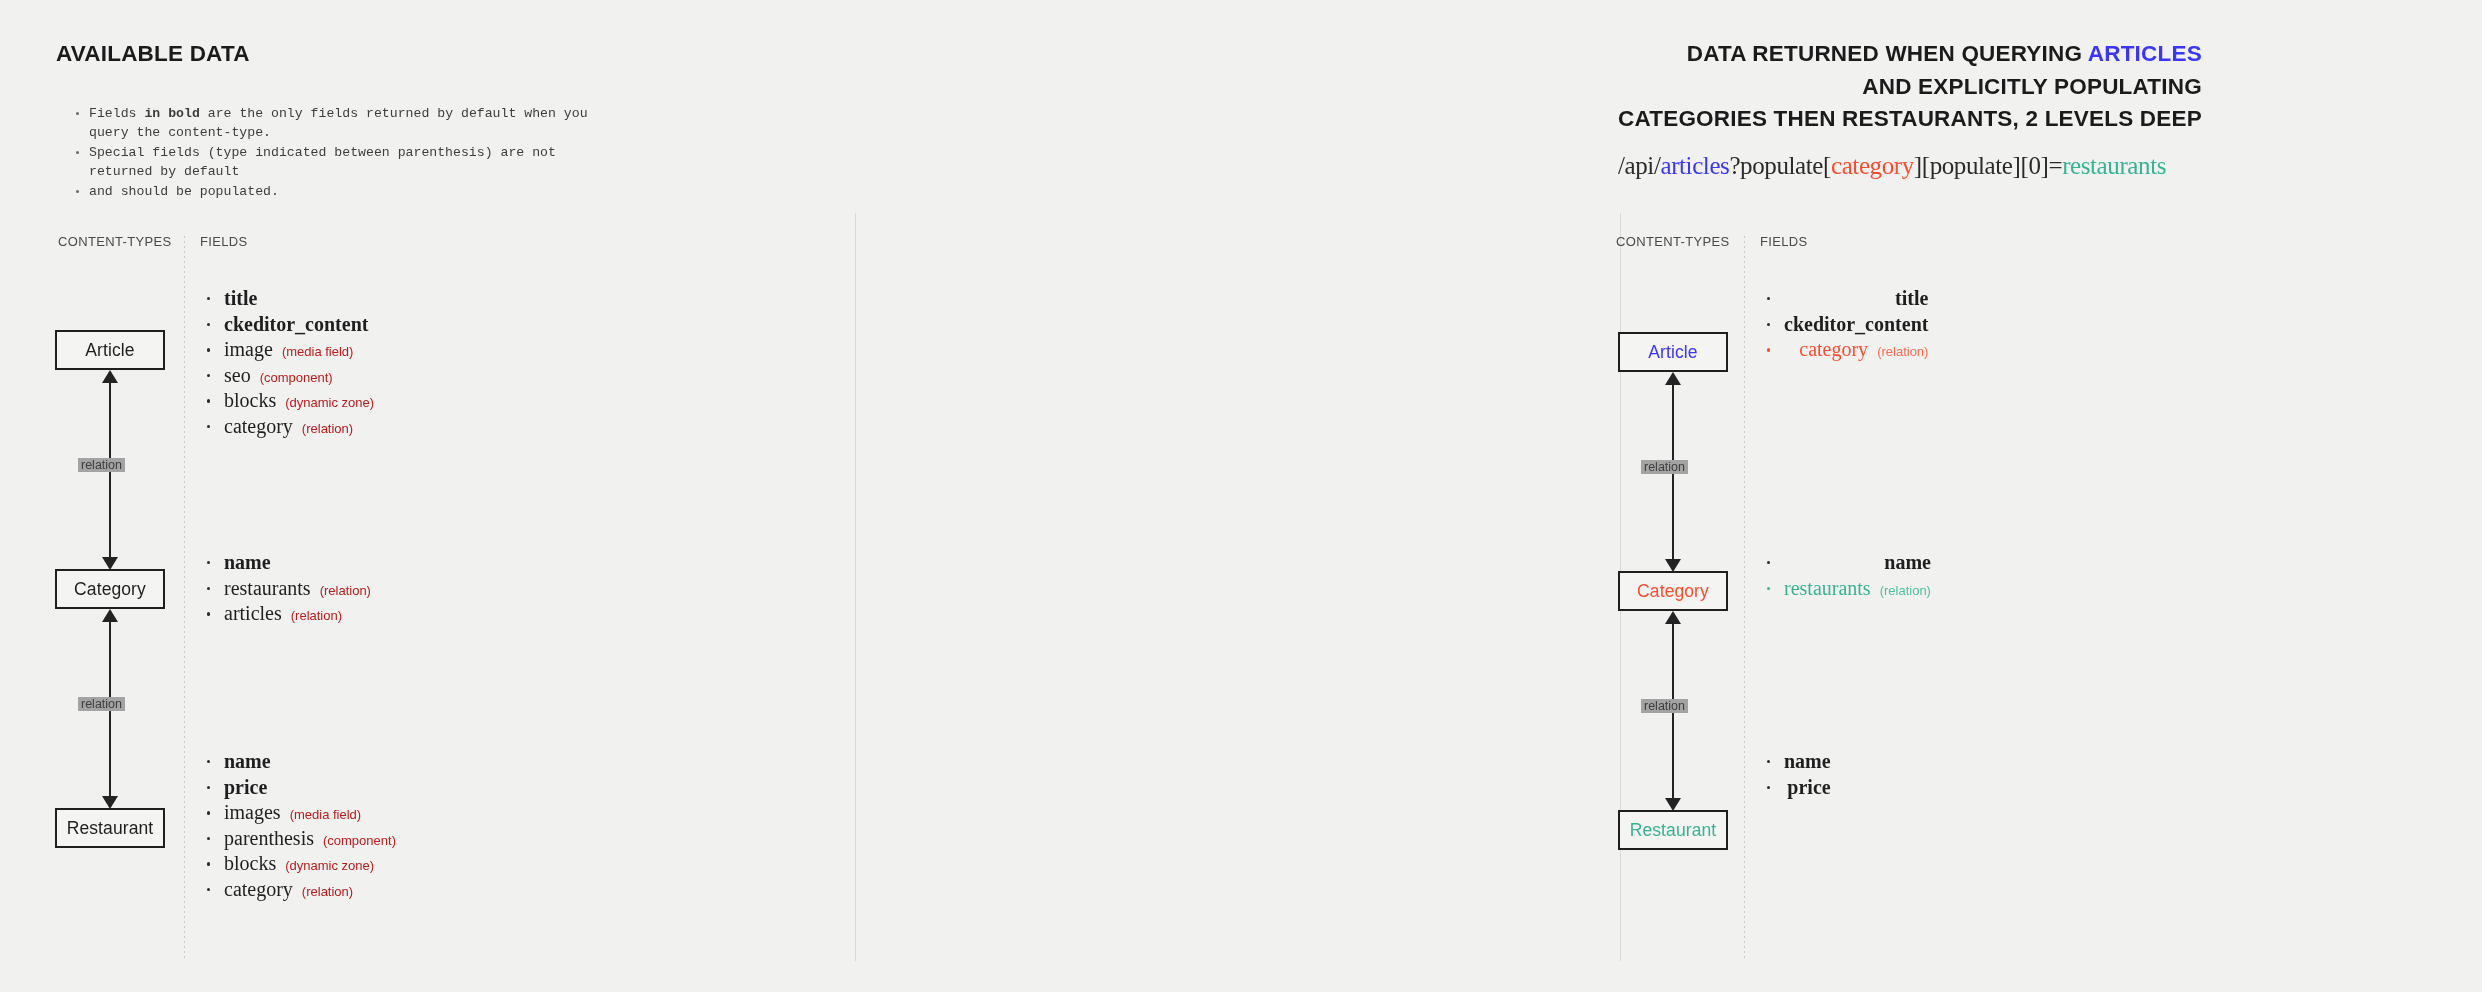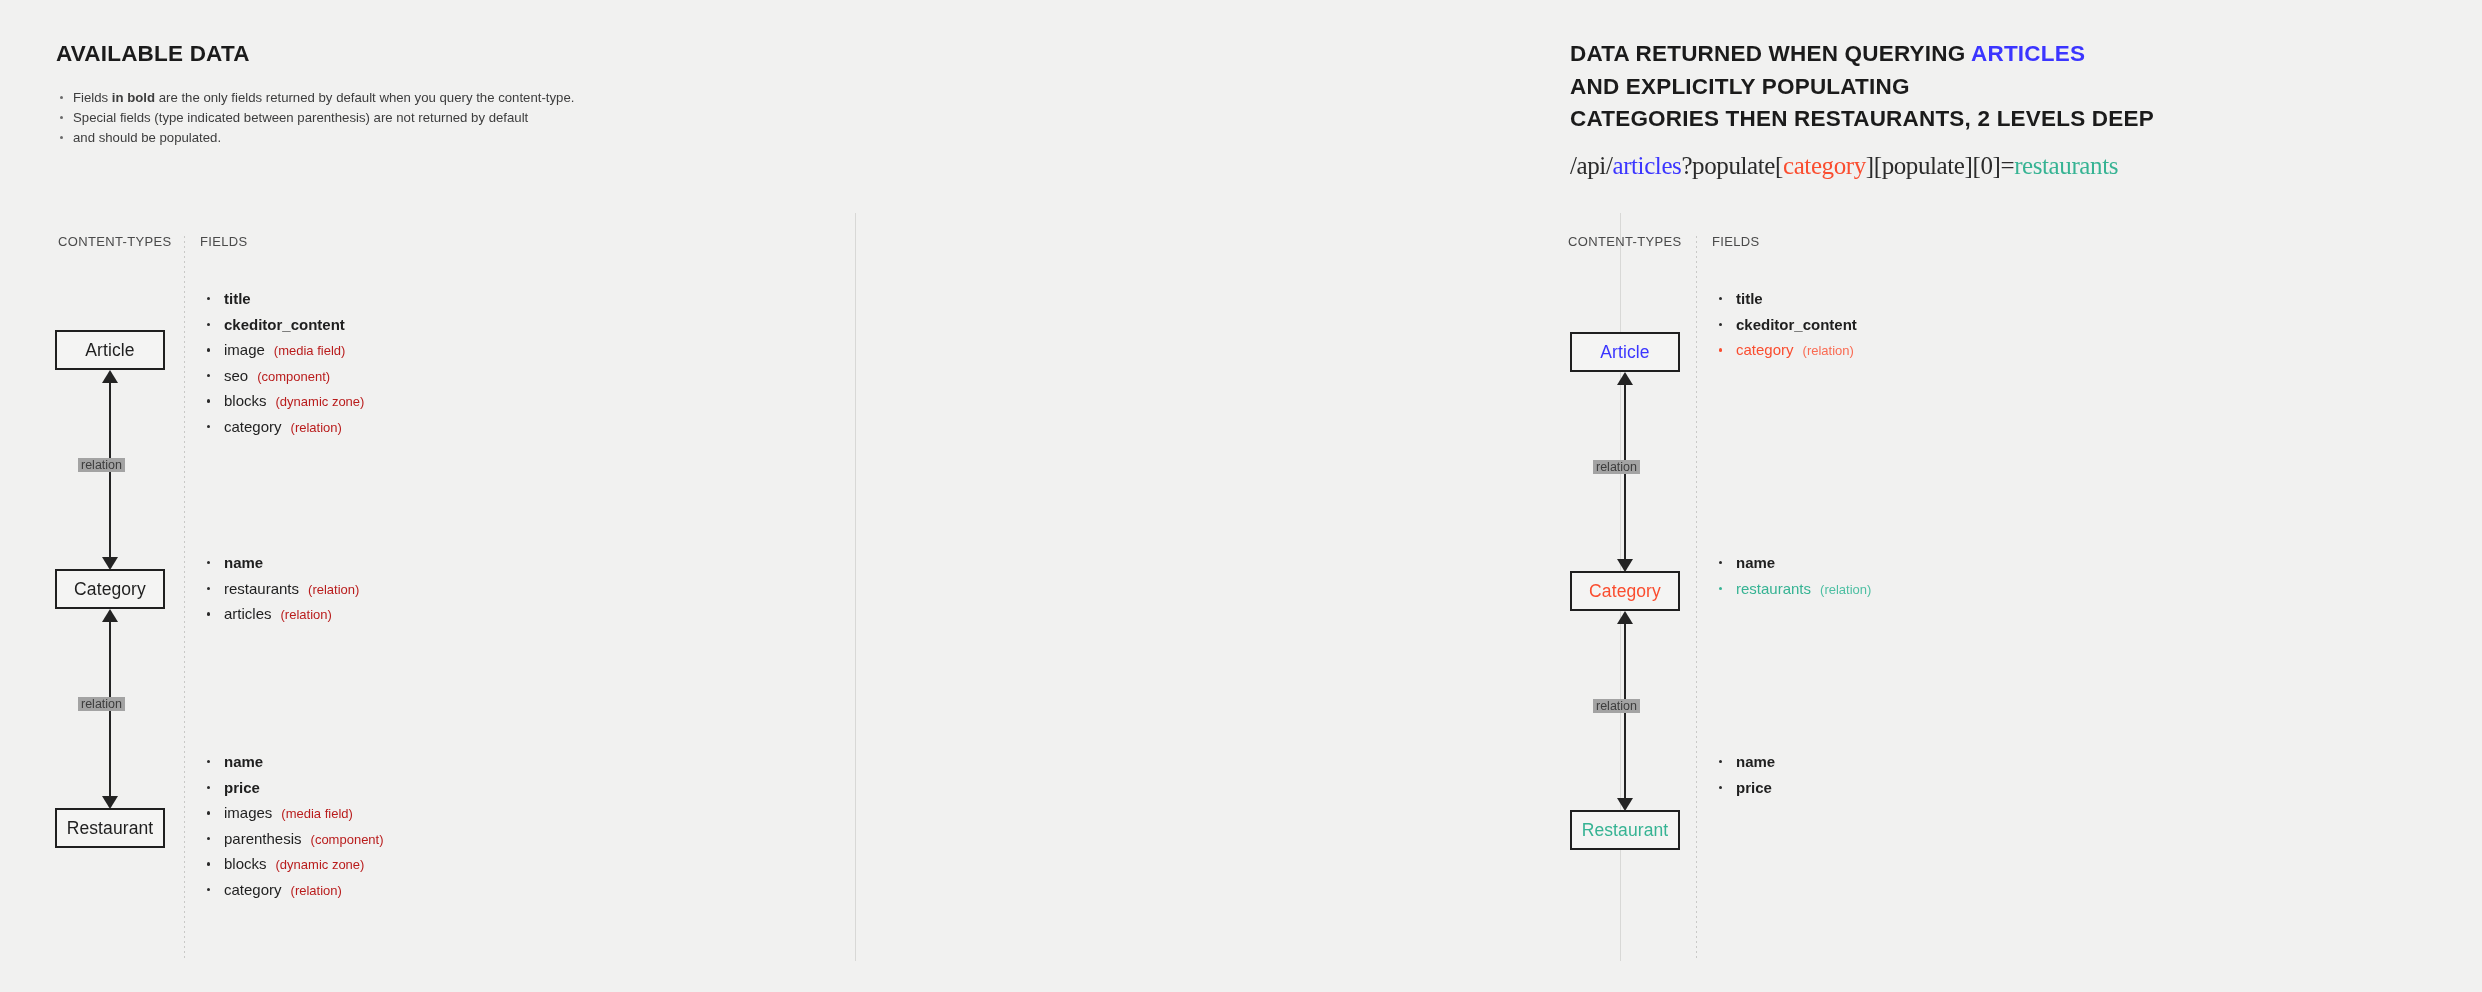--- a/index.html
+++ b/index.html
@@ -8,21 +8,21 @@
     background:#f1f1f0;
     font-family:"Liberation Sans", sans-serif;
     color:#222;
     overflow:hidden;
   }
   .board{position:relative;width:2482px;height:992px;}
 
   
   .panel{position:absolute;top:0;height:992px;}
   #panel-0{left:0;width:855px;}
-  #panel-1{left:840px;width:765px;}
+  #panel-1{left:888px;width:765px;text-align:right;}
   #panel-2{left:1620px;width:862px;}
 
   .panel-sep{
     position:absolute;top:213px;width:1px;height:748px;
     background:#d8d8d6;
   }
   #sep-1{left:855px;}
   #sep-2{left:1620px;}
 
   
@@ -36,21 +36,21 @@
     white-space:nowrap;
   }
   .heading .accent-blue{color:#3b35ff;}
 
   .bullets{
     position:absolute;
     font-size:13.2px;
     line-height:19px;
     color:#3d3d3d;
   }
-  .bullets ul{margin:0;padding:0;list-style:none;}
+  .bullets ul{margin:16px;padding:0;list-style:none;font-family:Liberation Mono, monospace;}
   .bullets li{position:relative;padding-left:17px;margin:0 0 1px 0;}
   .bullets li:before{
     content:"";position:absolute;left:4px;top:8px;
     width:3px;height:3px;border-radius:50%;background:#6a6a6a;
   }
 
   
   .endpoint{
     position:absolute;
     font-family:"DejaVu Sans Mono", monospace;
@@ -123,22 +123,22 @@
     line-height:25.6px;
     white-space:nowrap;
   }
   .fieldlist li:before{
     content:"";position:absolute;left:3px;top:11px;
     width:3.4px;height:3.4px;border-radius:50%;background:#2a2a2a;
   }
   .fieldlist li.c-red:before{background:#fa4d2f;}
   .fieldlist li.c-teal:before{background:#36b393;}
   .fname{
-    font-family:Liberation Sans, sans-serif;
-    font-size:15px;
+    font-family:Liberation Serif, serif;
+    font-size:20px;
     color:#1f1f1f;
   }
   li.bold .fname{font-weight:bold;}
   li.c-red .fname{color:#fa4d2f;}
   li.c-teal .fname{color:#36b393;}
   .ftype{
     font-family:"Liberation Sans", sans-serif;
     font-size:13px;
     color:#b91c1c;
     margin-left:9px;

